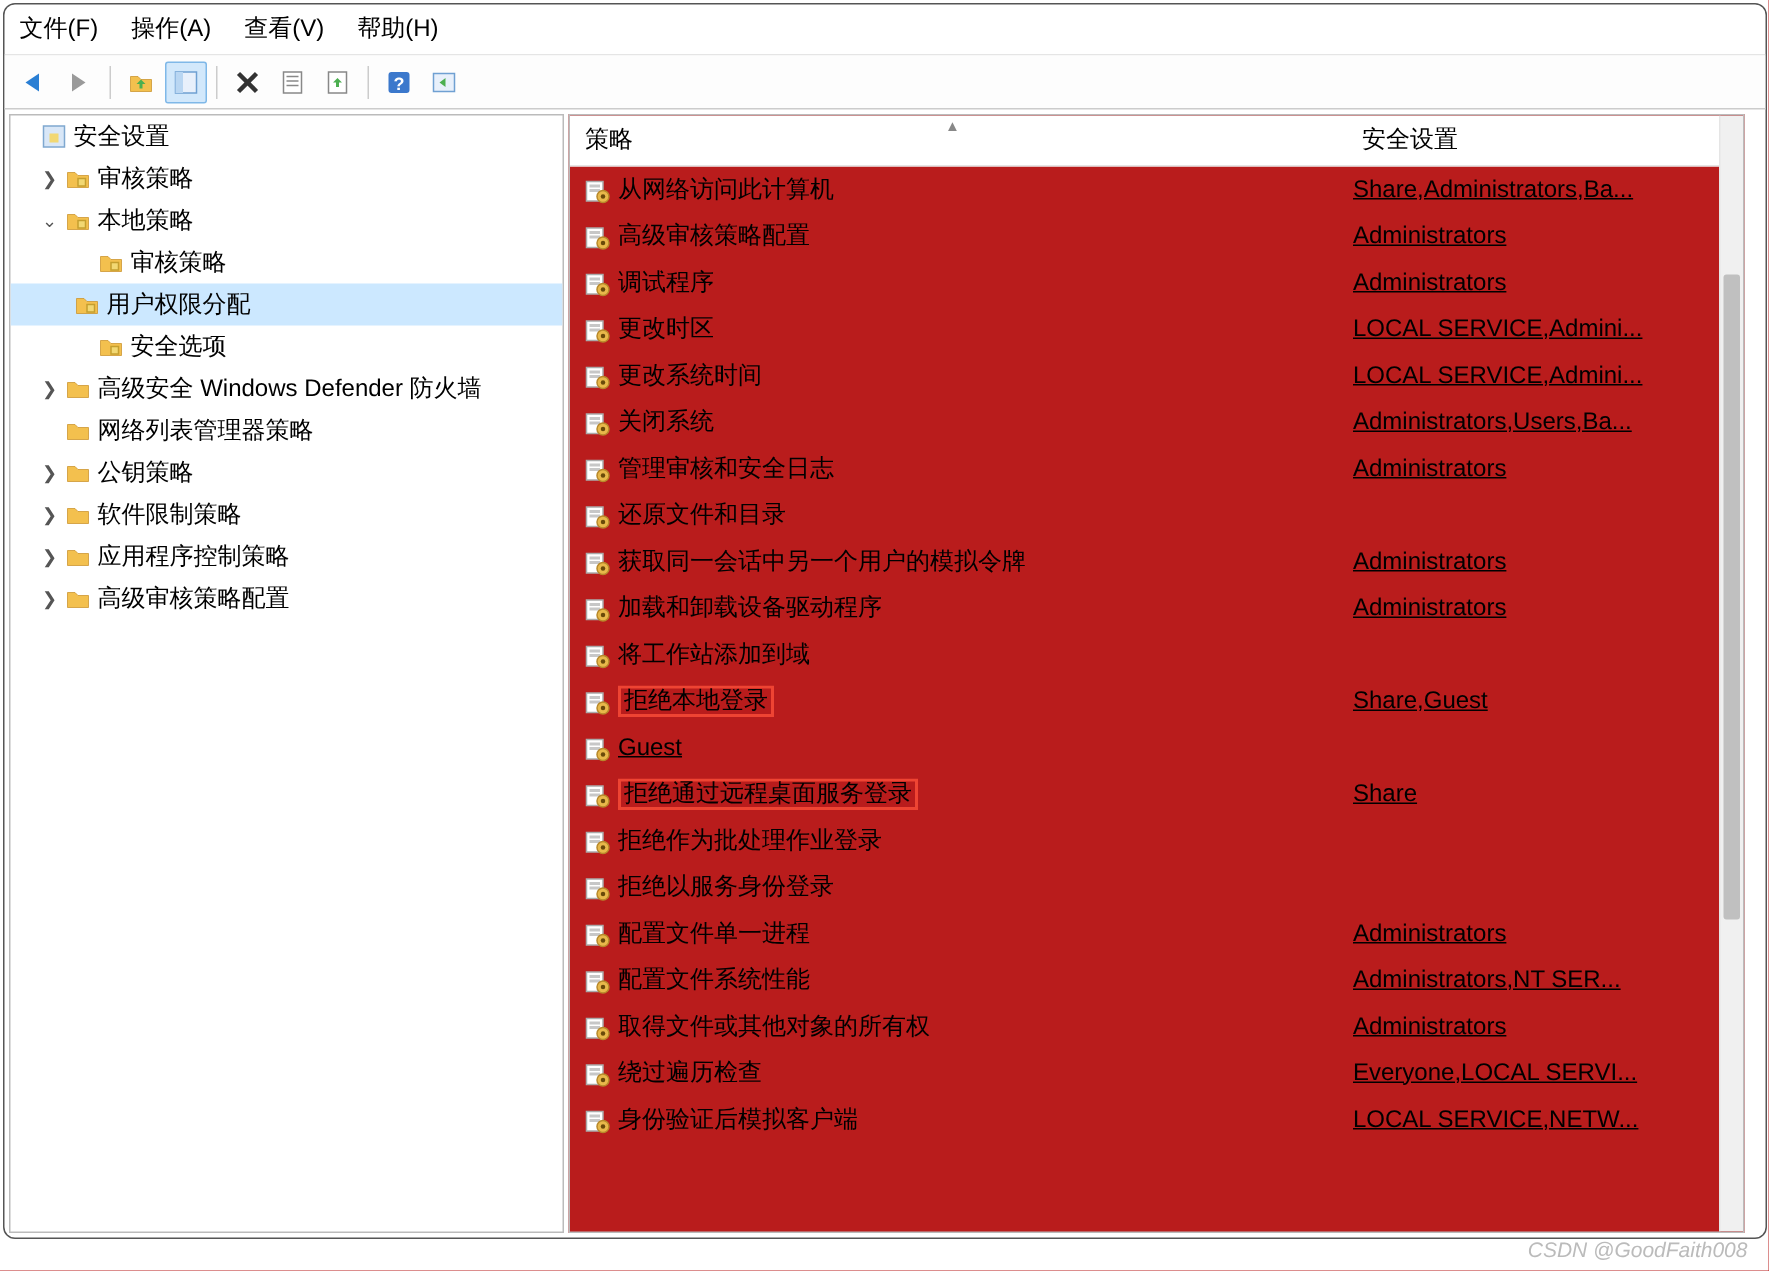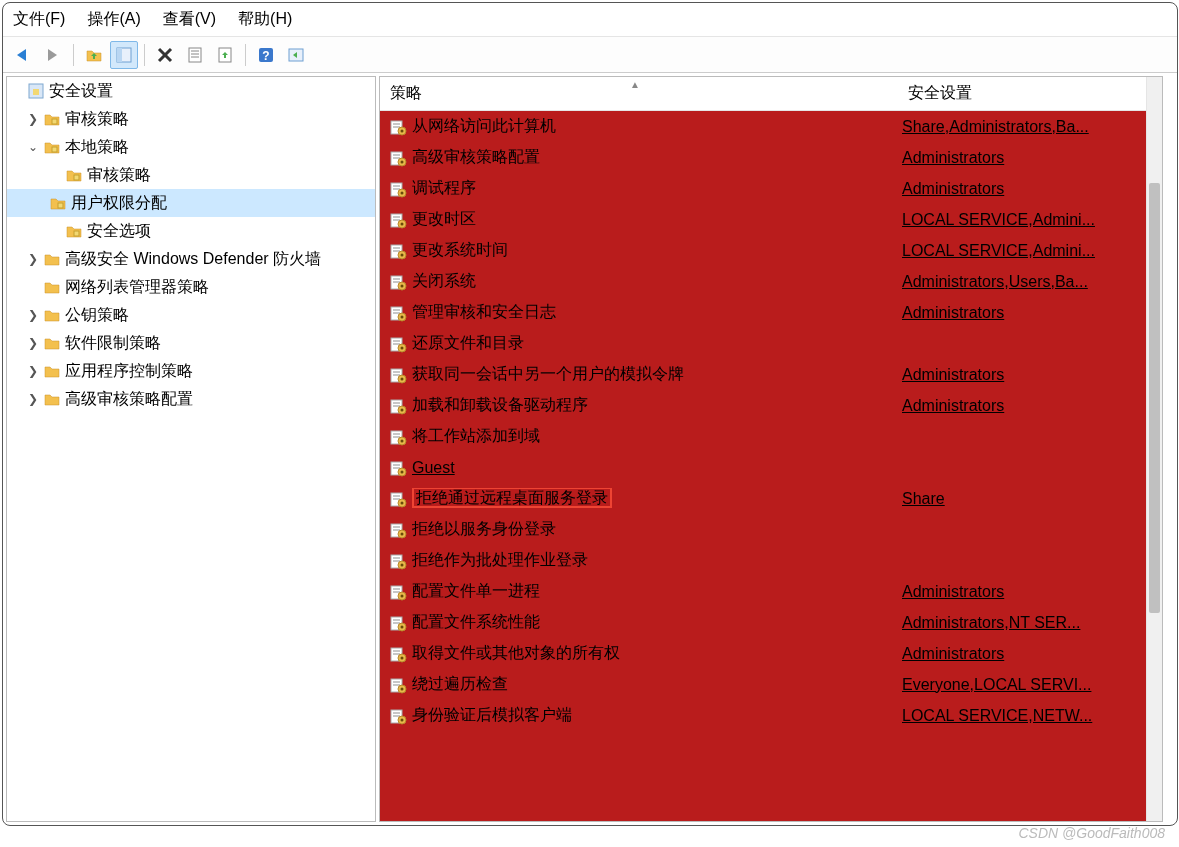--- a/index.html
+++ b/index.html
@@ -383,20 +383,33 @@
             <div class="row">
               <span class="picon">
                 <svg width="18" height="18">
                   <rect x="2" y="3" width="11" height="13" fill="#fff" stroke="#aaa"></rect>
                   <rect x="4" y="5" width="7" height="2" fill="#c7c7c7"></rect>
                   <rect x="4" y="8" width="7" height="2" fill="#c7c7c7"></rect>
                   <circle cx="13" cy="13" r="4" fill="#e8b84a" stroke="#b8882a"></circle>
                   <circle cx="13" cy="13" r="1.5" fill="#6a4a0a"></circle>
                 </svg>
               </span>
+              <span class="policy-name"><span class="boxed">拒绝本地登录</span></span>
+              <span class="setting">Share,Guest</span>
+            </div>
+            <div class="row">
+              <span class="picon">
+                <svg width="18" height="18">
+                  <rect x="2" y="3" width="11" height="13" fill="#fff" stroke="#aaa"></rect>
+                  <rect x="4" y="5" width="7" height="2" fill="#c7c7c7"></rect>
+                  <rect x="4" y="8" width="7" height="2" fill="#c7c7c7"></rect>
+                  <circle cx="13" cy="13" r="4" fill="#e8b84a" stroke="#b8882a"></circle>
+                  <circle cx="13" cy="13" r="1.5" fill="#6a4a0a"></circle>
+                </svg>
+              </span>
               <span class="setting">Guest</span>
             </div>
             <div class="row">
               <span class="picon">
                 <svg width="18" height="18">
                   <rect x="2" y="3" width="11" height="13" fill="#fff" stroke="#aaa"></rect>
                   <rect x="4" y="5" width="7" height="2" fill="#c7c7c7"></rect>
                   <rect x="4" y="8" width="7" height="2" fill="#c7c7c7"></rect>
                   <circle cx="13" cy="13" r="4" fill="#e8b84a" stroke="#b8882a"></circle>
                   <circle cx="13" cy="13" r="1.5" fill="#6a4a0a"></circle>
@@ -408,34 +421,34 @@
             <div class="row">
               <span class="picon">
                 <svg width="18" height="18">
                   <rect x="2" y="3" width="11" height="13" fill="#fff" stroke="#aaa"></rect>
                   <rect x="4" y="5" width="7" height="2" fill="#c7c7c7"></rect>
                   <rect x="4" y="8" width="7" height="2" fill="#c7c7c7"></rect>
                   <circle cx="13" cy="13" r="4" fill="#e8b84a" stroke="#b8882a"></circle>
                   <circle cx="13" cy="13" r="1.5" fill="#6a4a0a"></circle>
                 </svg>
               </span>
+              <span class="policy-name">拒绝作为批处理作业登录</span>
+              <span class="setting"></span>
+            </div>
+            <div class="row">
+              <span class="picon">
+                <svg width="18" height="18">
+                  <rect x="2" y="3" width="11" height="13" fill="#fff" stroke="#aaa"></rect>
+                  <rect x="4" y="5" width="7" height="2" fill="#c7c7c7"></rect>
+                  <rect x="4" y="8" width="7" height="2" fill="#c7c7c7"></rect>
+                  <circle cx="13" cy="13" r="4" fill="#e8b84a" stroke="#b8882a"></circle>
+                  <circle cx="13" cy="13" r="1.5" fill="#6a4a0a"></circle>
+                </svg>
+              </span>
               <span class="policy-name">拒绝以服务身份登录</span>
-              <span class="setting"></span>
-            </div>
-            <div class="row">
-              <span class="picon">
-                <svg width="18" height="18">
-                  <rect x="2" y="3" width="11" height="13" fill="#fff" stroke="#aaa"></rect>
-                  <rect x="4" y="5" width="7" height="2" fill="#c7c7c7"></rect>
-                  <rect x="4" y="8" width="7" height="2" fill="#c7c7c7"></rect>
-                  <circle cx="13" cy="13" r="4" fill="#e8b84a" stroke="#b8882a"></circle>
-                  <circle cx="13" cy="13" r="1.5" fill="#6a4a0a"></circle>
-                </svg>
-              </span>
-              <span class="policy-name">拒绝作为批处理作业登录</span>
               <span class="setting"></span>
             </div>
             <div class="row">
               <span class="picon">
                 <svg width="18" height="18">
                   <rect x="2" y="3" width="11" height="13" fill="#fff" stroke="#aaa"></rect>
                   <rect x="4" y="5" width="7" height="2" fill="#c7c7c7"></rect>
                   <rect x="4" y="8" width="7" height="2" fill="#c7c7c7"></rect>
                   <circle cx="13" cy="13" r="4" fill="#e8b84a" stroke="#b8882a"></circle>
                   <circle cx="13" cy="13" r="1.5" fill="#6a4a0a"></circle>

